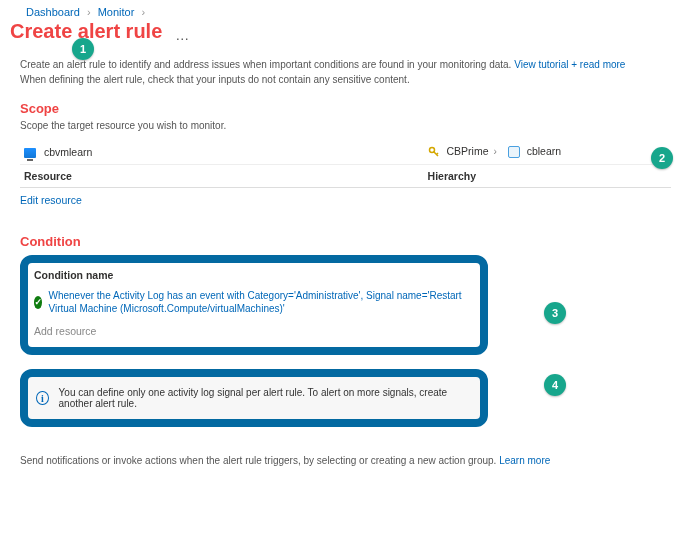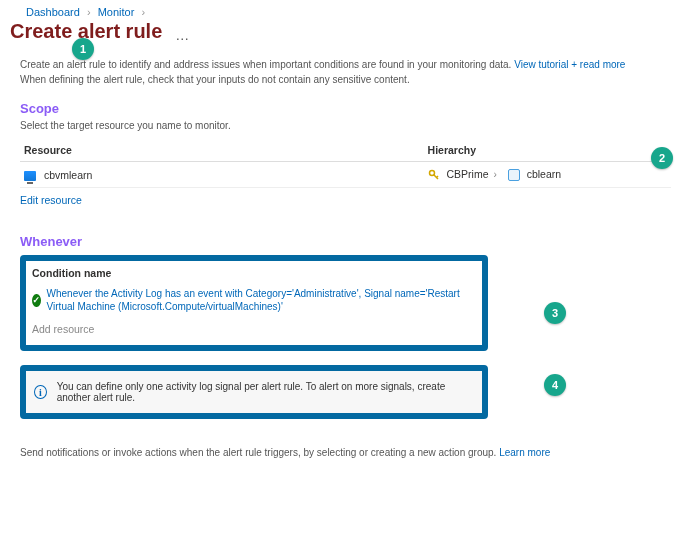--- a/index.html
+++ b/index.html
@@ -1,37 +1,37 @@
 <!DOCTYPE html>
 <html><head>
 <meta charset="utf-8">
 <style>
   * { box-sizing: border-box; margin: 0; padding: 0; }
   body { font-family: "Segoe UI", Arial, sans-serif; font-size: 11px; color: #323130; background: #fff; padding: 6px 10px 20px 10px; width: 681px; }
   a, .link { color: #0067b8; cursor: pointer; }
   .breadcrumb { font-size: 11px; color: #0067b8; margin-bottom: 2px; padding-left: 16px; }
   .breadcrumb .sep { color: #999; margin: 0 4px; }
-  h1.page-title { font-size: 20px; font-weight: 600; color: #7f1d1d; margin-bottom: 4px; display: inline-block; }
+  h1.page-title { font-size: 20px; font-weight: 600; color: #ef4444; margin-bottom: 4px; display: inline-block; }
   .more-dots { color: #555; font-size: 14px; padding-left: 10px; letter-spacing: 1px; cursor: pointer; display:inline-block; vertical-align: middle;}
   .desc { font-size: 10px; color: #555; margin: 10px 0 14px 10px; line-height: 1.5; }
   .section { margin-left: 10px; }
-  .section-title { font-size: 13px; font-weight: 600; margin-bottom: 4px; color:#8b5cf6;}
+  .section-title { font-size: 13px; font-weight: 600; margin-bottom: 4px; color:#ef4444;}
   .section-sub { font-size: 10px; color: #555; margin-bottom: 8px; }
   table { width: 100%; border-collapse: collapse; font-size: 10.5px; }
   th { text-align: left; font-weight: 600; color: #333; padding: 5px 4px; border-bottom: 1px solid #ddd; }
   td { padding: 6px 4px; border-bottom: 1px solid #eee; vertical-align: middle; }
   .vm-icon { width: 12px; height: 10px; display:inline-block; background: linear-gradient(#1e90ff,#1278d8); border-radius:1px; position:relative; margin-right:5px; vertical-align: middle;}
   .vm-icon:after{content:"";position:absolute;bottom:-3px;left:3px;width:6px;height:2px;background:#666;}
   .key-icon { display:inline-block; width:12px; height:12px; vertical-align:middle; margin-right:4px;}
   .key-icon svg{display:block;}
   .rg-icon { display:inline-block; width:12px; height:12px; border:1.5px solid #4aa0e0; border-radius:2px; vertical-align:middle; margin-left:6px; margin-right:4px; background:#eaf4fb;}
   .chev { color:#888; font-size:10px; margin:0 2px;}
   .edit-link { font-size: 10.5px; display:inline-block; margin-top:6px;}
   .badge { position: absolute; width: 22px; height: 22px; border-radius: 50%; background: #17a68c; color: #fff; font-weight: 600; font-size: 11px; display:flex; align-items:center; justify-content:center; box-shadow: 0 1px 2px rgba(0,0,0,.25); }
-  .redbox { border: 6px solid #0369a1; border-radius: 4px; }
+  .redbox { border: 8px solid #0369a1; border-radius: 12px; }
   .cond-box { margin-top:6px; padding: 6px 6px 10px 6px; }
   .cond-label { font-weight:600; font-size:10.5px; margin-bottom:8px; }
   .check-icon { width:13px; height:13px; border-radius:50%; background:#107c10; display:inline-flex; align-items:center; justify-content:center; margin-right:6px; color:#fff; font-size:9px; font-weight:bold;}
   .cond-row { display:flex; align-items:center; font-size:10px; }
   .cond-row .link{ font-size:10px; }
   .add-cond { color:#888; font-size:10.5px; margin-top:10px; cursor:default;}
   .info-box { margin-top:14px; padding: 10px 8px; background: #f7f7f7; display:flex; align-items:center; font-size:10px; color:#333;}
   .info-icon { width:14px; height:14px; border-radius:50%; border:1.5px solid #0067b8; color:#0067b8; font-size:10px; font-weight:700; display:inline-flex; align-items:center; justify-content:center; margin-right:10px; font-family: Georgia, serif;}
   .actions-table td, .actions-table th{ border-bottom:1px solid #eee;}
   .rel{position:relative;}
@@ -53,53 +53,53 @@
   <div class="badge" style="top:18px; left:62px;">1</div>
 </div>
 
 <div class="desc">
   <span>Create an alert rule to identify and address issues when important conditions are found in your monitoring data. </span><span class="link">View tutorial + read more</span><br>
   <span>When defining the alert rule, check that your inputs do not contain any sensitive content.</span>
 </div>
 
 <div class="section rel">
   <div class="section-title">Scope</div>
-  <div class="section-sub">Select the target resource you name to monitor.</div>
+  <div class="section-sub">Scope the target resource you wish to monitor.</div>
   <table>
     <tbody>
         <tr>
-      <th style="width:62%;">Resource</th>
-      <th>Hierarchy</th>
-    </tr>
-    <tr>
       <td>
         <span class="vm-icon"></span>
         <span>cbvmlearn</span>
       </td>
       <td>
         <span class="key-icon"><svg viewBox="0 0 24 24" width="12" height="12">
                 <circle cx="8" cy="8" r="5" fill="none" stroke="#d4a700" stroke-width="3"></circle>
                 <path d="M11 11 L20 20 M17 17 L20 14" stroke="#d4a700" stroke-width="3" fill="none"></path>
               </svg></span>
         <span>CBPrime</span>
         <span class="chev">›</span>
         <span class="rg-icon"></span>
         <span>cblearn</span>
       </td>
     </tr>
+    <tr>
+      <th style="width:62%;">Resource</th>
+      <th>Hierarchy</th>
+    </tr>
   </tbody>
     </table>
   <span class="link edit-link">Edit resource</span>
   <div class="badge" style="top:46px; right:-2px;">2</div>
 </div>
 
 <div class="spacer"></div>
 
 <div class="section rel">
-  <div class="section-title">Whenever</div>
+  <div class="section-title">Condition</div>
 
   <div class="redbox cond-box" style="width:468px;">
     <div class="cond-label">Condition name</div>
     <div class="cond-row">
       <span class="check-icon">✓</span>
       <span class="link" style="line-height:1.3;">Whenever the Activity Log has an event with Category='Administrative', Signal name='Restart Virtual Machine (Microsoft.Compute/virtualMachines)'</span>
     </div>
     <div class="add-cond">Add resource</div>
   </div>
 

